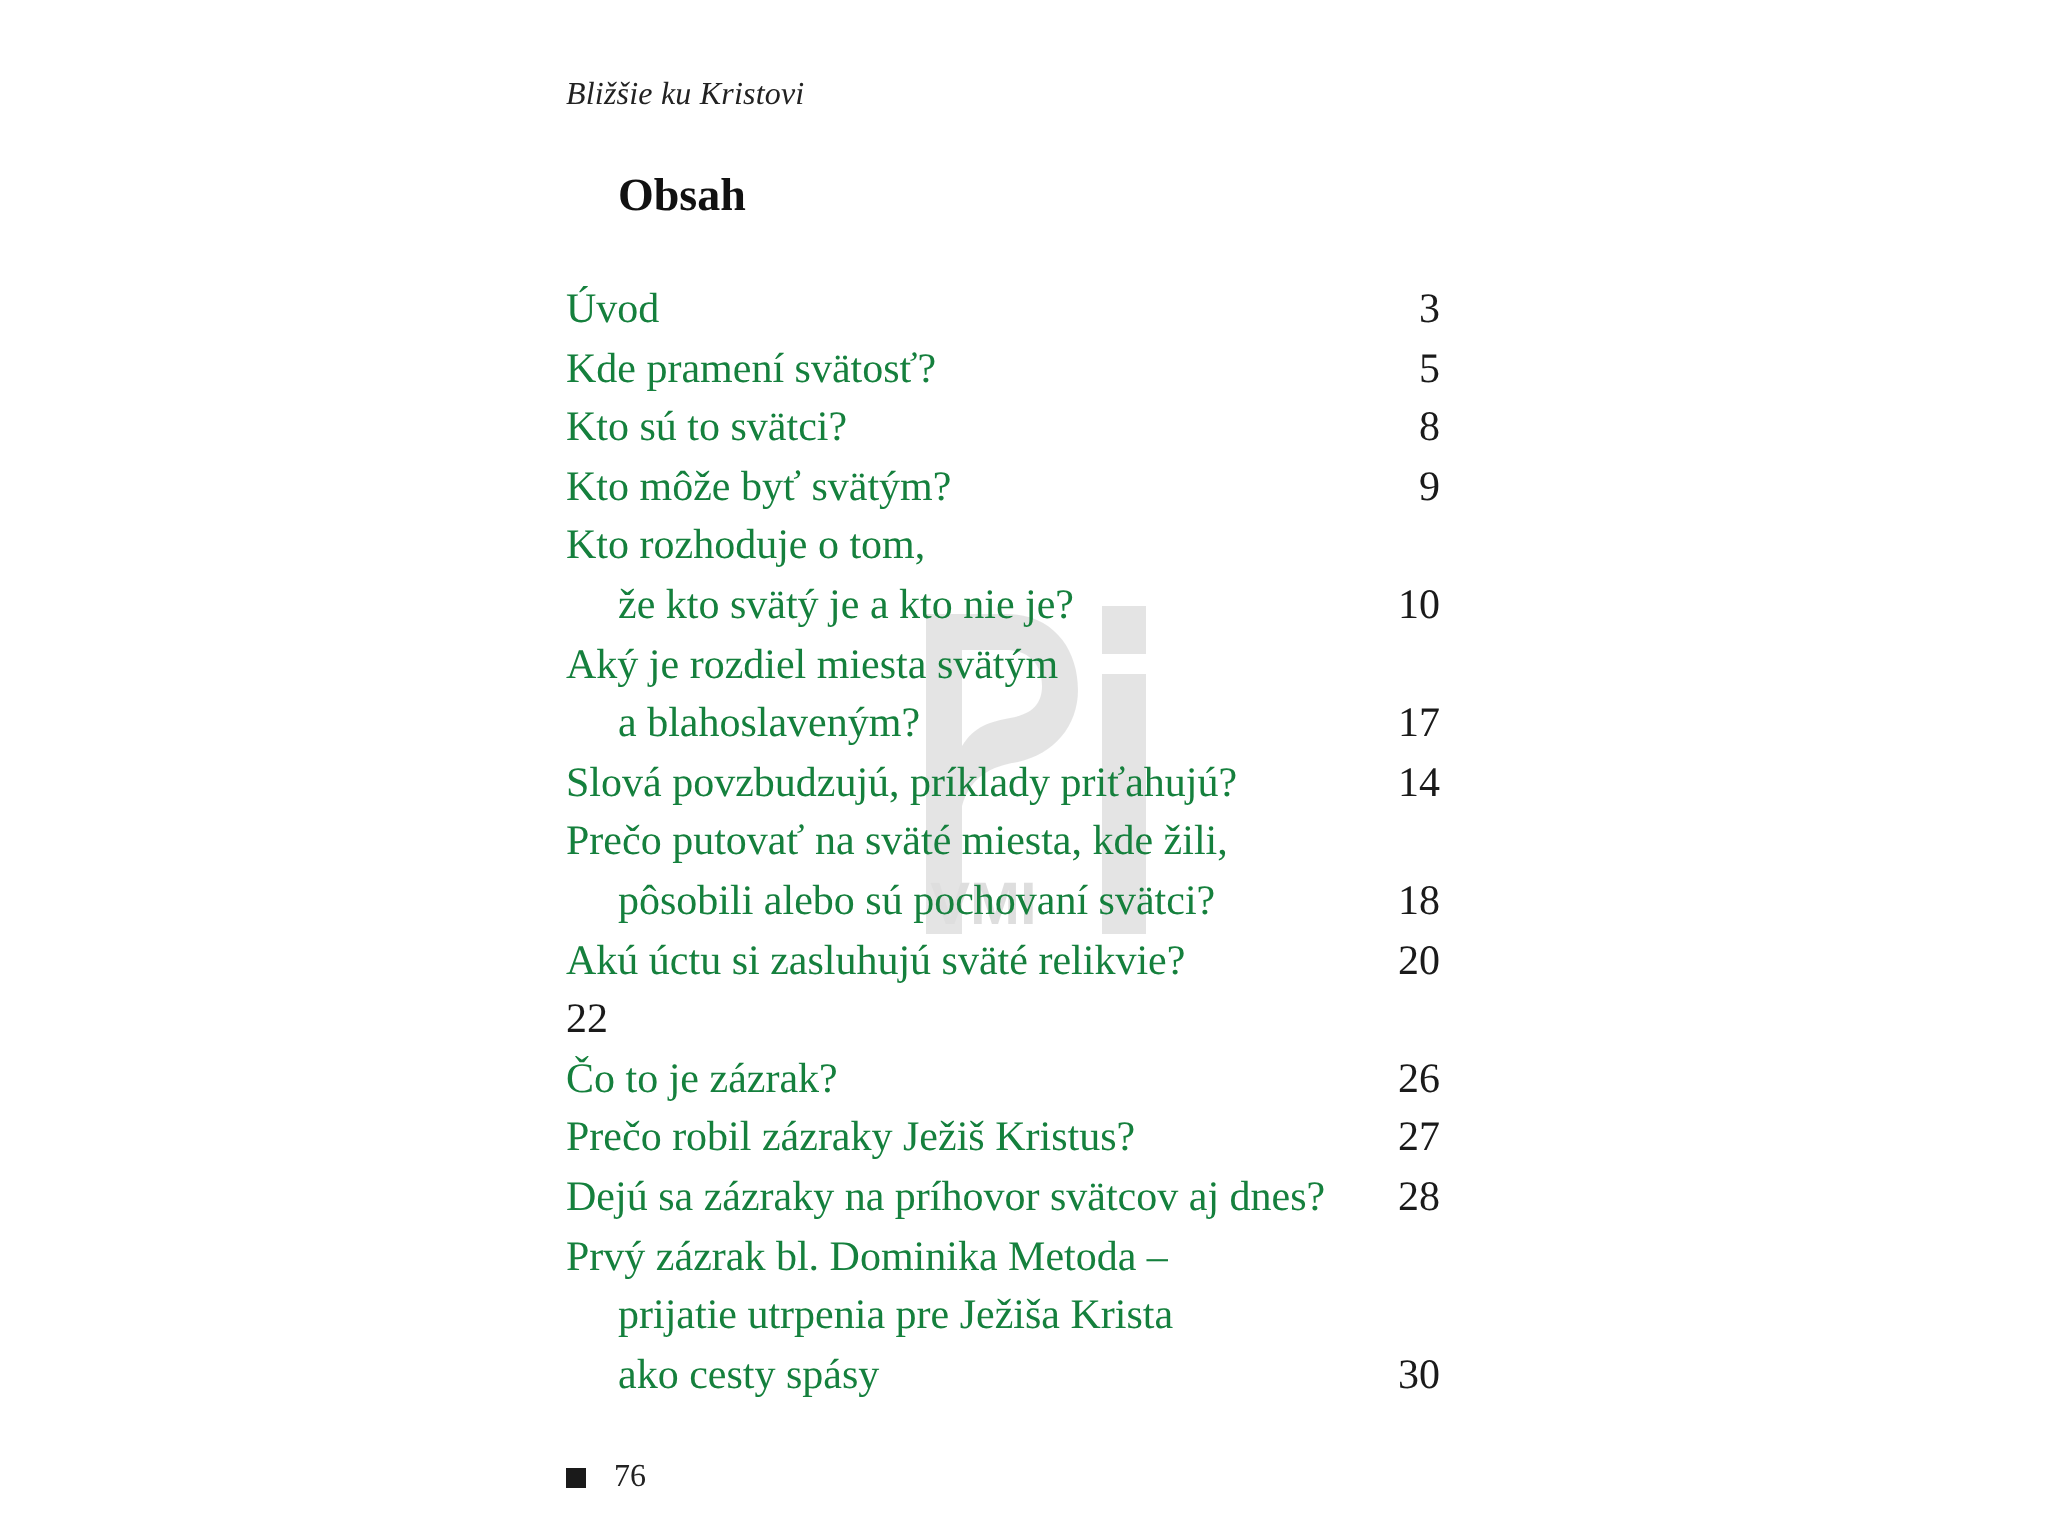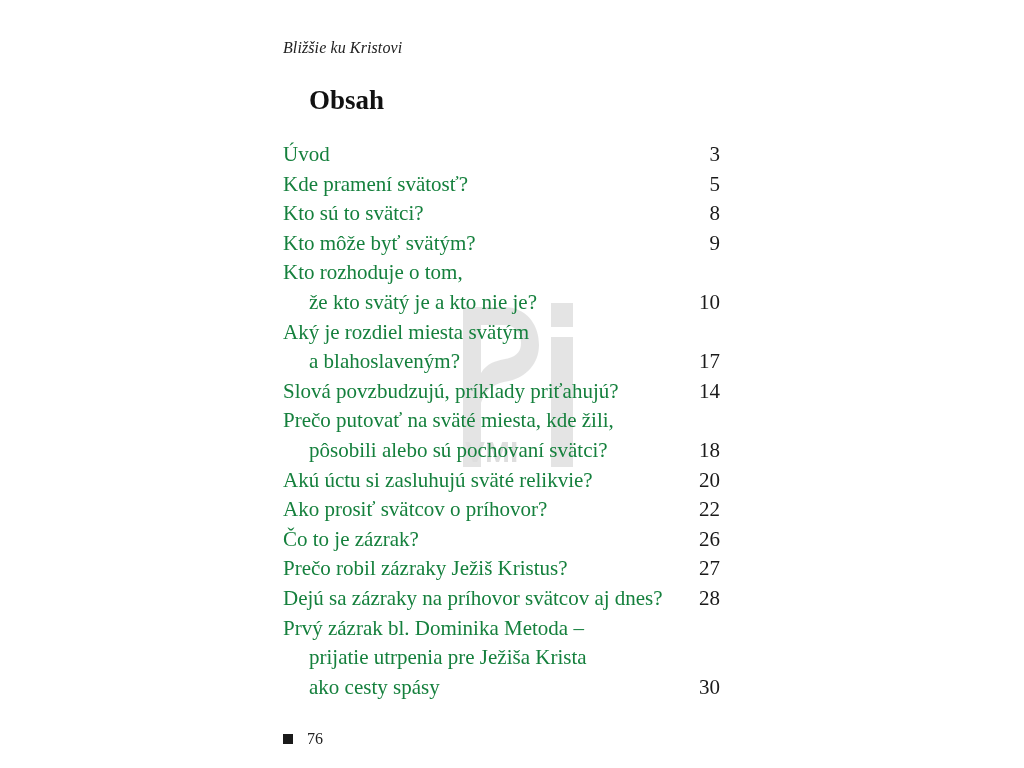--- a/index.html
+++ b/index.html
@@ -26,21 +26,21 @@
       top: 27px;
       font-style: italic;
       font-size: 16px;
       color: #222;
       letter-spacing: 0.1px;
     }
     .toc-title {
       position: absolute;
       left: 309px;
       top: 73px;
-      font-size: 27px;
+      font-size: 23px;
       font-weight: bold;
       color: #111;
       margin: 0;
     }
     .toc {
       position: absolute;
       left: 283px;
       top: 128px;
       width: 437px;
       margin: 0;
@@ -187,21 +187,20 @@
 
     <li class="toc-entry">
       <div class="toc-line">
           <span class="toc-text">Akú úctu si zasluhujú sväté relikvie?</span>
           <span class="toc-page">20</span>
         </div>
     </li>
 
     <li class="toc-entry">
       <div class="toc-line">
-          <span class="toc-text">Ako prosiť svätcov o príhovor?</span>
           <span class="toc-page">22</span>
         </div>
     </li>
 
     <li class="toc-entry">
       <div class="toc-line">
           <span class="toc-text">Čo to je zázrak?</span>
           <span class="toc-page">26</span>
         </div>
     </li>

